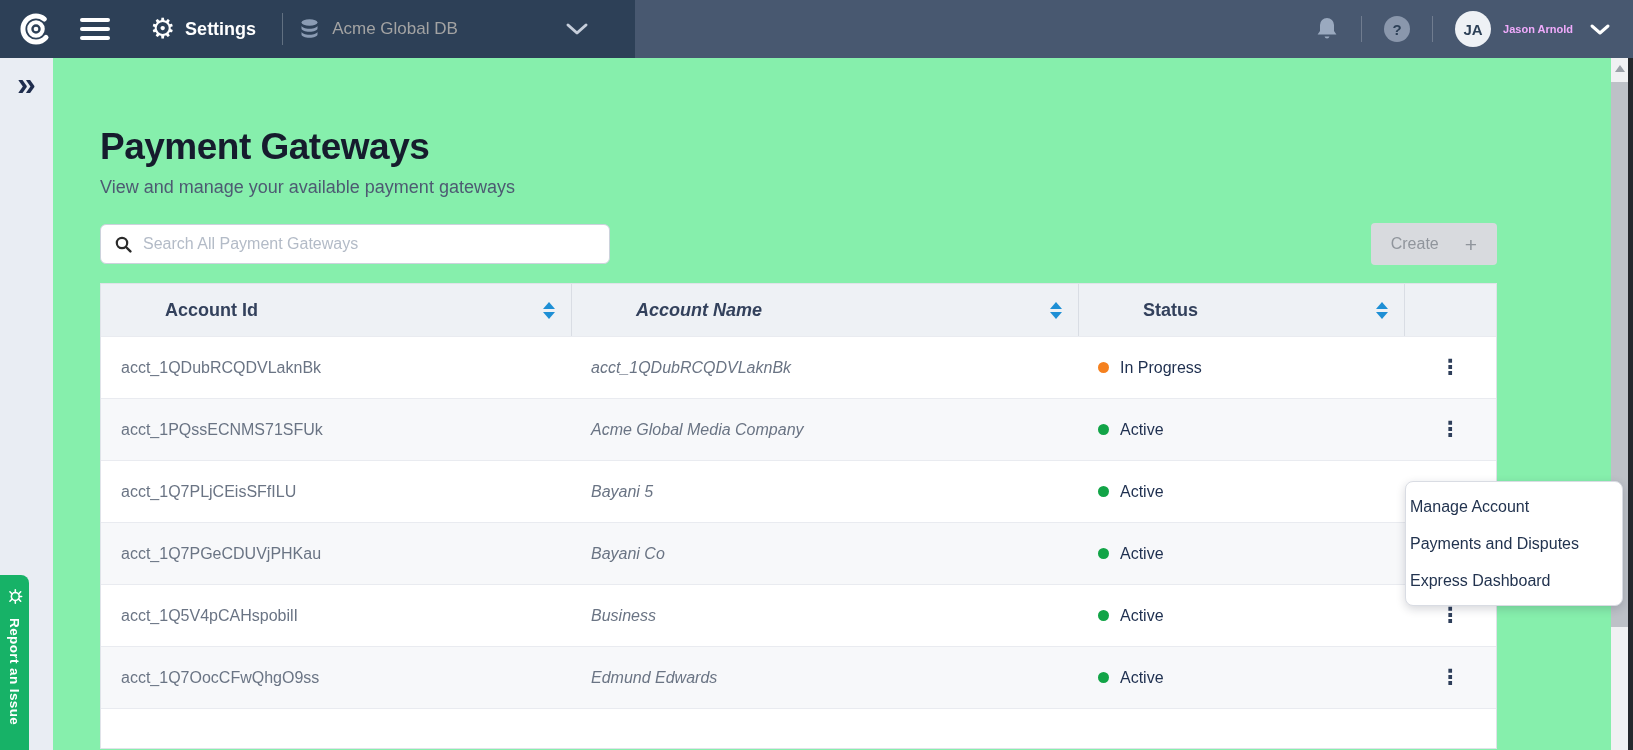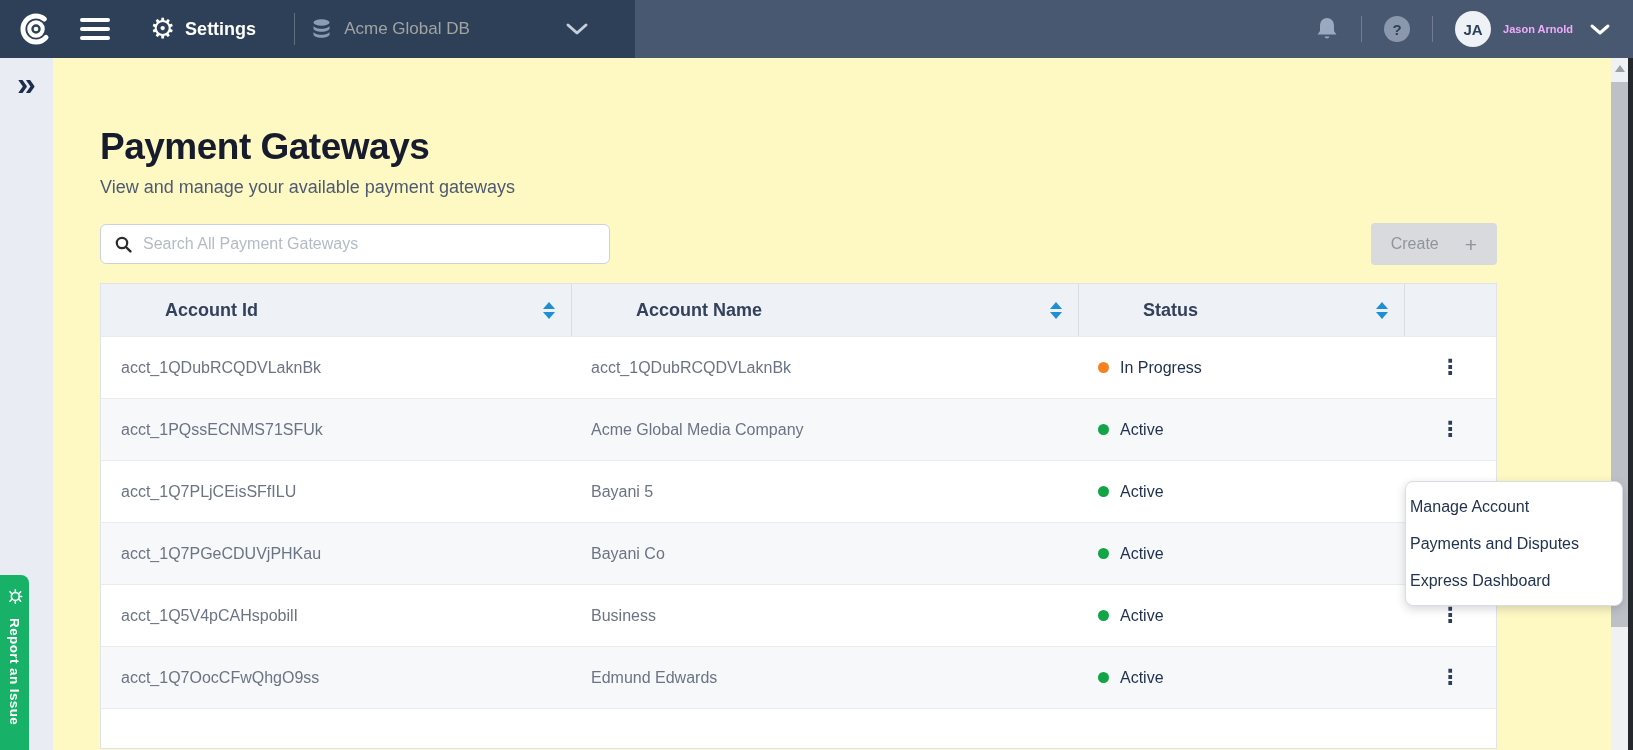--- a/index.html
+++ b/index.html
@@ -7,21 +7,21 @@
   body { position:relative; background:#f4f6f9; }
 
   
   .topbar { position:absolute; top:0; left:0; width:1633px; height:58px; display:flex; z-index:30; }
   .topbar-left { width:635px; height:58px; background:#2d4057; display:flex; align-items:center; }
   .topbar-right { flex:1; height:58px; background:#485870; display:flex; align-items:center; justify-content:flex-end; padding-right:22px; }
   .logo { margin-left:18px; margin-right:26px; width:36px; height:36px; flex:none; }
   .hamburger { width:30px; height:22px; display:flex; flex-direction:column; justify-content:space-between; margin-right:40px; cursor:pointer; }
   .hamburger span { display:block; height:4px; background:#fff; border-radius:2px; }
   .gear-glyph { color:#fff; font-size:28px; line-height:1; margin-right:10px; font-family:"DejaVu Sans", sans-serif; }
-  .settings-label { color:#fff; font-size:18px; font-weight:bold; margin-right:38px; }
+  .settings-label { color:#fff; font-size:18px; font-weight:bold; margin-right:26px; }
   .tb-divider { width:1px; height:32px; background:rgba(255,255,255,0.25); margin-right:16px; }
   .db-icon { margin-right:12px; }
   .db-label { color:#a3a3a3; font-size:17px; }
   .tb-spacer { flex:1; }
   .tb-chevron { margin-right:46px; }
   .tbr-divider { width:1px; height:26px; background:rgba(255,255,255,0.22); margin:0 22px; }
   .help-circle { width:26px; height:26px; border-radius:50%; background:#8a97ac; color:#2d4057; font-weight:bold; font-size:15px; display:flex; align-items:center; justify-content:center; }
   .avatar { width:36px; height:36px; border-radius:50%; background:#eef1f5; color:#2d4057; font-weight:bold; font-size:15px; display:flex; align-items:center; justify-content:center; margin-right:12px; }
   .user-name { color:#f0abfc; font-size:11px; font-weight:bold; }
   .user-chevron { margin-left:16px; }
@@ -29,42 +29,42 @@
   
   .sidebar { position:absolute; left:0; top:58px; width:53px; height:692px; background:#e9edf3; z-index:10; }
   .expand-glyph { display:block; text-align:center; margin-top:8px; font-size:34px; line-height:1; color:#1f2d4d; font-weight:bold; cursor:pointer; }
 
   
   .ribbon { position:absolute; left:0; top:575px; width:29px; height:175px; background:#17b267; border-radius:0 8px 0 0; z-index:20; display:flex; flex-direction:column; align-items:center; padding-top:10px; overflow:hidden; cursor:pointer; }
   .ribbon .bug-wrap { transform:rotate(90deg); margin-bottom:10px; flex:none; }
   .ribbon-label { writing-mode:vertical-rl; color:#fff; font-size:13.5px; font-weight:bold; letter-spacing:0.4px; white-space:nowrap; }
 
   
-  .main { position:absolute; left:53px; top:58px; width:1580px; height:692px; background:#fef9c3; padding:68px 0 4px 47px; overflow:hidden; }
+  .main { position:absolute; left:53px; top:58px; width:1580px; height:692px; background:#86efac; padding:68px 0 4px 47px; overflow:hidden; }
   .page-title { font-size:37px; font-weight:bold; color:#161c2d; letter-spacing:-0.5px; margin-bottom:9px; }
   .page-subtitle { font-size:18px; color:#4d5a72; margin-bottom:25px; }
 
   .controls { width:1397px; height:42px; display:flex; align-items:center; justify-content:space-between; margin-bottom:18px; }
   .search-box { width:510px; height:40px; background:#fff; border:1px solid #ccd2dc; border-radius:6px; display:flex; align-items:center; padding-left:14px;justify-content:flex-end; }
   .search-box svg { margin-right:11px; flex:none; }
   .search-box input { flex:1; border:none; outline:none; background:transparent; font-size:16px; color:#333; font-family:"Liberation Sans", sans-serif; }
   .search-box input::placeholder { color:#b3bbc7; }
   .create-btn { height:42px; padding:0 20px; background:#d8dade; border:none; border-radius:4px; color:#90959c; font-size:16px; display:flex; align-items:center; gap:26px; font-family:"Liberation Sans", sans-serif; }
   .create-btn .plus { font-size:21px; line-height:1; }
 
   
   .table { width:1397px; background:#fff; border:1px solid #e0e3e9; }
   .thead { height:52px; background:#eef1f5; display:flex; }
   .th { display:flex; align-items:center; justify-content:space-between; padding:0 16px 0 20px; }
   .th + .th { border-left:1px solid #d9dde4; }
   .th-label { font-size:18px; font-weight:bold; color:#33415c;margin-left:44px; }
   .sort { display:flex; flex-direction:column; gap:3px; cursor:pointer; }
   .sort .up { width:0; height:0; border-left:6px solid transparent; border-right:6px solid transparent; border-bottom:7px solid #1e8fd5; }
   .sort .down { width:0; height:0; border-left:6px solid transparent; border-right:6px solid transparent; border-top:7px solid #1e8fd5; }
-  .col-id { width:470px; } .col-name { width:507px; } .col-status { width:326px; } .col-actions { width:92px; }
+  .col-id { width:470px; } .col-name { width:507px;font-style:italic; } .col-status { width:326px; } .col-actions { width:92px; }
   .row { height:62px; display:flex; border-top:1px solid #e9ebf0; background:#fff; }
   .row.alt { background:#f7f8fa; }
   .td { display:flex; align-items:center; padding-left:20px; font-size:16px; color:#6a7484; overflow:hidden; white-space:nowrap; }
   .td.status { color:#1e2f4f; gap:11px; }
   .dot { width:11px; height:11px; border-radius:50%; flex:none; }
   .td.actions { justify-content:center; padding-left:0; }
   .kebab { font-size:21px; font-weight:bold; color:#2e3e5a; cursor:pointer; line-height:1; font-family:"DejaVu Sans", sans-serif; }
   .row.partial { height:40px; }
 
   

